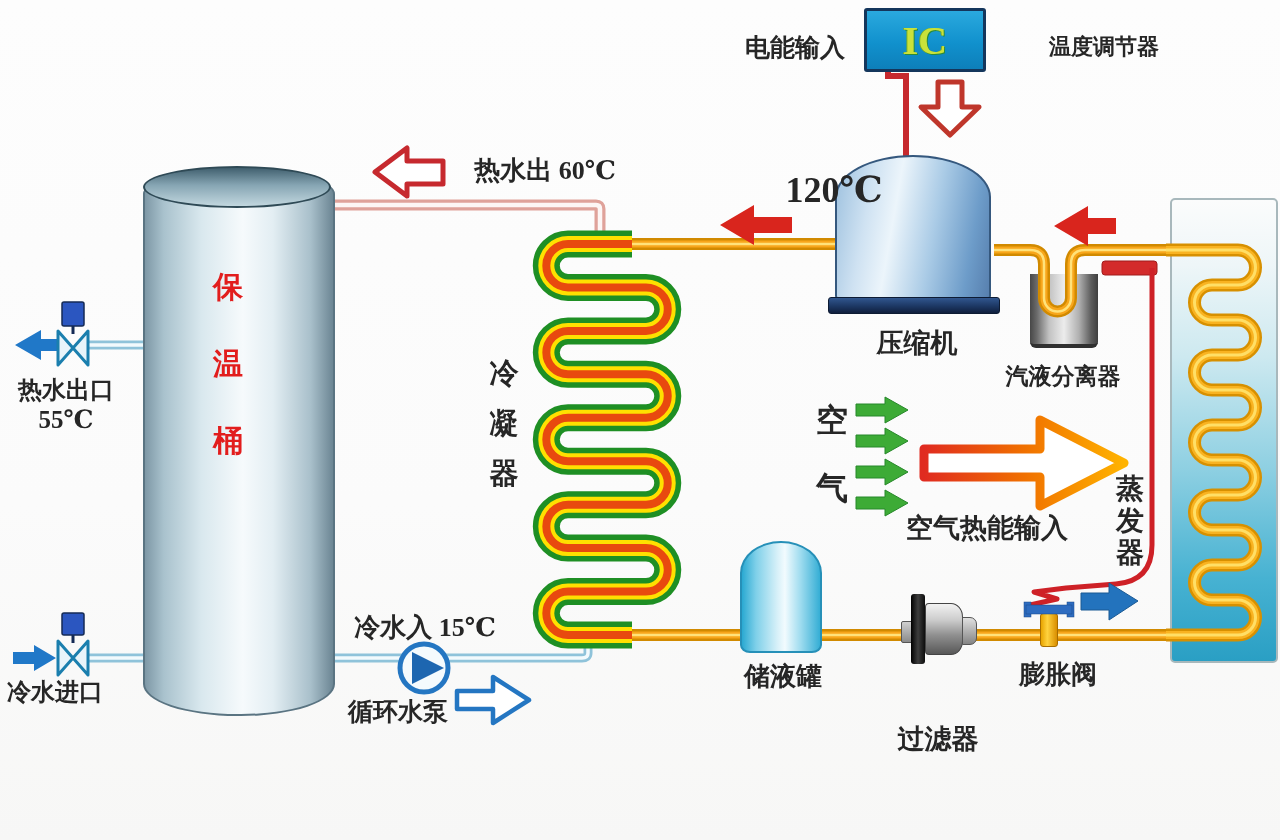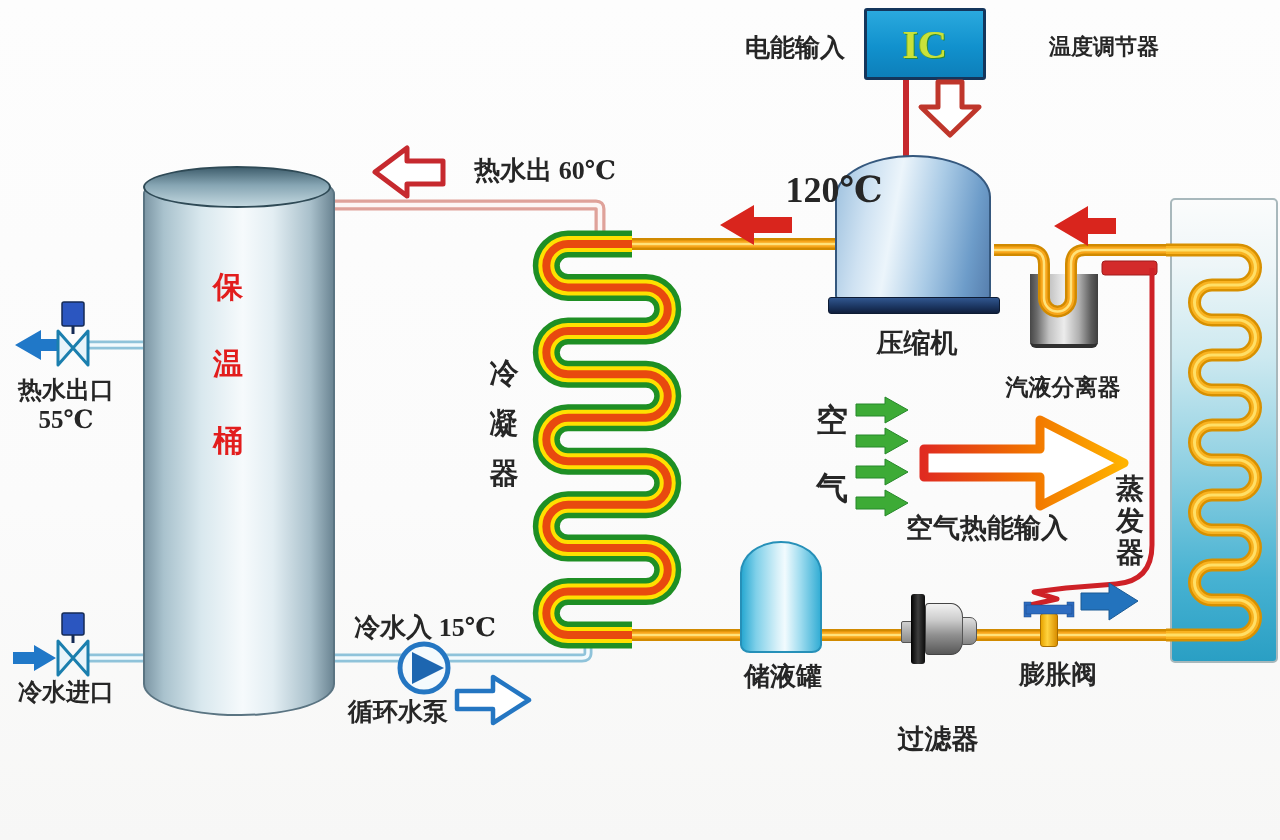--- a/index.html
+++ b/index.html
@@ -31,21 +31,21 @@
     border-radius:94px 94px 94px 94px / 26px 26px 32px 32px;
     background:linear-gradient(90deg,#7e98a6 0%,#a9c2cd 10%,#d9e8ee 30%,#f6fafc 52%,#e3eef3 68%,#a9c0cb 88%,#6c8694 100%);
     border:2px solid #5a7482;
   }
   #tank-top{
     left:143px;top:166px;width:188px;height:42px;border-radius:50%;
     background:linear-gradient(180deg,#41606f 0%,#86a5b3 45%,#c2d7df 100%);
     border:2px solid #2f4a56;box-sizing:border-box;
   }
   #ic-box{
-    left:864px;top:8px;width:122px;height:72px;
+    left:864px;top:8px;width:122px;height:64px;
     background:linear-gradient(180deg,#2aa9de 0%,#1191cd 55%,#0d7fba 100%);
     border:3px solid #14365c;border-radius:3px;box-sizing:border-box;
     display:flex;align-items:center;justify-content:center;
     font-size:40px;font-weight:bold;color:#c9e23a;
     text-shadow:1px 1px 0 #2a8a3a, -1px 0 0 #7fae1f;z-index:2;position:absolute;
   }
   #compressor-body{
     left:835px;top:155px;width:156px;height:147px;
     border-radius:78px 78px 8px 8px / 42px 42px 6px 6px;
     background:linear-gradient(100deg,#9cc0de 0%,#cfe2f2 22%,#ecf5fb 38%,#aacbe6 62%,#6d9cc9 85%,#577fae 100%);
@@ -203,25 +203,25 @@
     <g>
       <circle cx="424" cy="668" r="24" fill="#f4fafd" stroke="#2476c2" stroke-width="5"></circle>
       <polygon points="412,652 412,684 444,668" fill="#1d66b0"></polygon>
     </g>
   </svg>
 
   <div class="lbl" style="left:795px;top:47px;font-size:25px;">电能输入</div>
   <div class="lbl" style="left:1104px;top:47px;font-size:22px;">温度调节器</div>
   <div class="lbl" style="left:834px;top:189px;font-size:36px;">120℃</div>
   <div class="lbl" style="left:917px;top:343px;font-size:27px;">压缩机</div>
-  <div class="lbl" style="left:1063px;top:376px;font-size:23px;margin-top:11px;">汽液分离器</div>
+  <div class="lbl" style="left:1063px;top:376px;font-size:23px;">汽液分离器</div>
   <div class="lbl" style="left:519px;top:170px;font-size:26px;margin-left:26px;">热水出 60℃</div>
   <div class="lbl" style="left:66px;top:390px;font-size:24px;">热水出口</div>
   <div class="lbl" style="left:66px;top:419px;font-size:25px;">55℃</div>
-  <div class="lbl" style="left:66px;top:692px;font-size:24px;">冷水进口</div>
+  <div class="lbl" style="left:55px;top:692px;font-size:24px;">冷水进口</div>
   <div class="lbl" style="left:425px;top:627px;font-size:26px;">冷水入 15℃</div>
   <div class="lbl" style="left:398px;top:711px;font-size:25px;">循环水泵</div>
   <div class="lbl" style="left:987px;top:528px;font-size:27px;">空气热能输入</div>
   <div class="lbl" style="left:783px;top:676px;font-size:26px;">储液罐</div>
   <div class="lbl" style="left:938px;top:691px;font-size:27px;margin-top:48px;">过滤器</div>
   <div class="lbl" style="left:1058px;top:674px;font-size:26px;">膨胀阀</div>
 
   <div class="vcol" style="left:228px;top:272px;font-size:30px;color:#e21d1d;gap:47px;">
     <div>保</div>
     <div>温</div>

